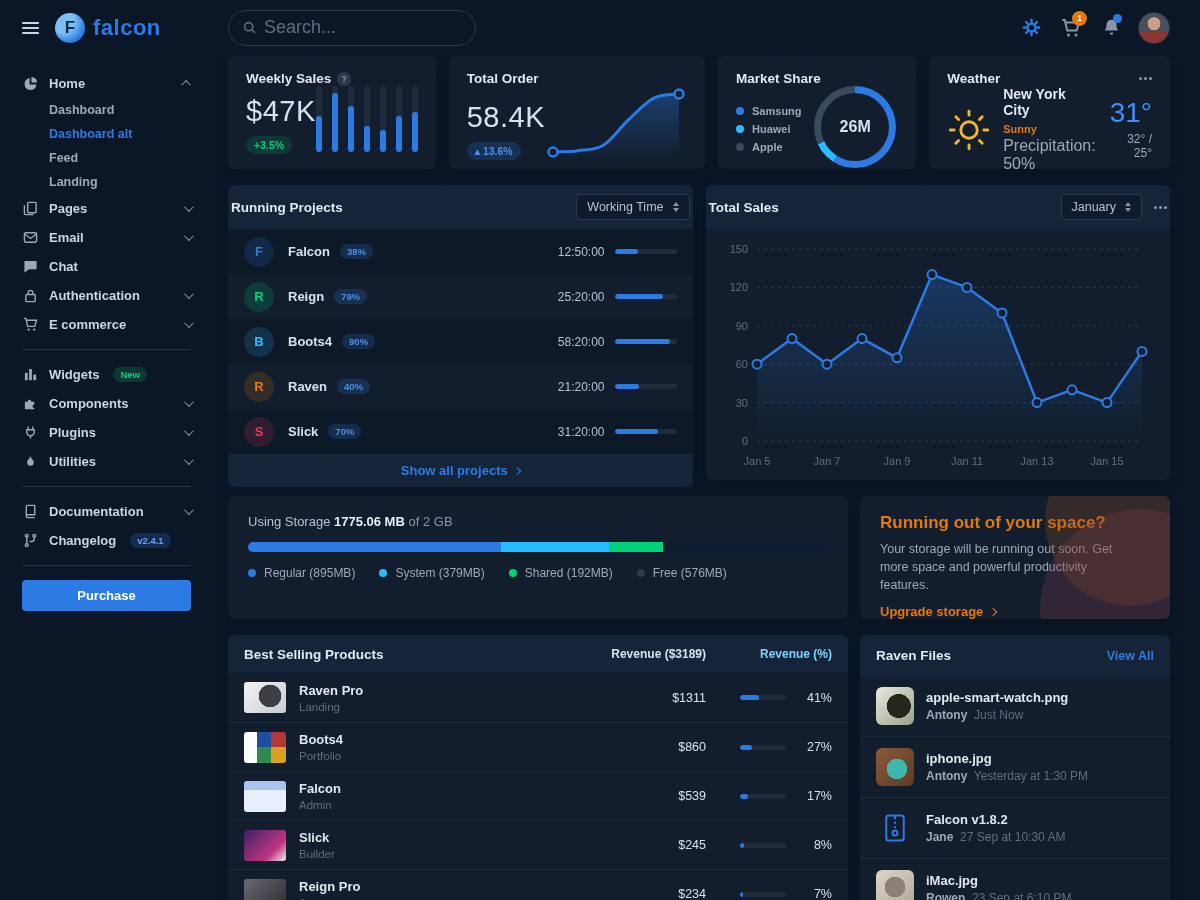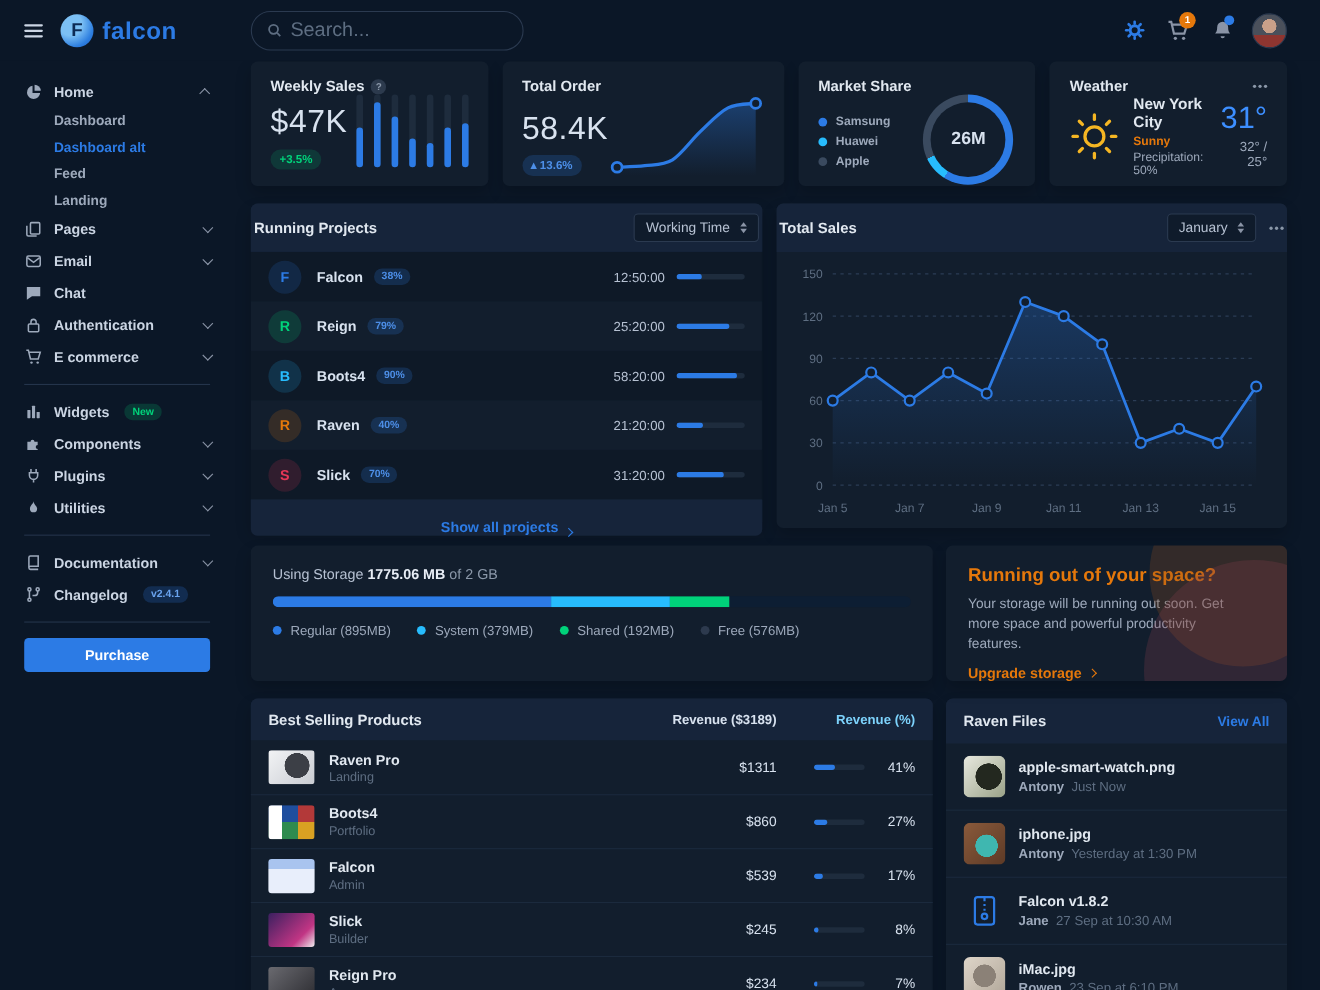--- a/index.html
+++ b/index.html
@@ -68,42 +68,42 @@
   .donut{position:relative;width:82px;height:82px;border-radius:50%;flex:none;margin-right:2px}
   .donut::before{content:"";position:absolute;inset:7px;border-radius:50%;background:#121e2d}
   .donut span{position:absolute;inset:0;display:flex;align-items:center;justify-content:center;font-size:16px;font-weight:bold;color:#d8e2ef}
   
   .weather-head{display:flex;justify-content:space-between;align-items:center}
   .dots{width:3px;height:3px;border-radius:50%;background:#8a97a8;box-shadow:5px 0 0 #8a97a8,10px 0 0 #8a97a8;margin-right:10px;cursor:pointer}
   .weather-body{display:flex;flex:1;align-items:center;gap:12px}
   .weather-mid{flex:1}
   .w-city{font-size:14px;font-weight:bold;color:#e1e8f0}
   .w-cond{font-size:11px;font-weight:bold;color:#e5780b;margin-top:5px}
-  .w-prec{font-size:11px;color:#9da9bb;margin-top:2px}
+  .w-prec{font-size:16px;color:#9da9bb;margin-top:2px}
   .weather-right{text-align:right}
   .w-temp{font-size:28px;color:#3d8fff;line-height:1}
   .w-range{font-size:12px;color:#9da9bb;margin-top:5px}
   
   .card-header{height:44px;display:flex;align-items:center;justify-content:flex-start;gap:12px;padding:0 3px;background:#16243a;border-radius:6px 6px 0 0}
   .card-header .card-title{margin-right:auto}
   .select{display:flex;align-items:center;gap:9px;border:1px solid #2b3a50;border-radius:4px;padding:5px 10px;font-size:12.5px;color:#b6c1d2;background:#0f1b2b;cursor:pointer}
   .updown{display:flex;flex-direction:column;gap:2px}
   .updown i{display:block;width:0;height:0;border-left:3.5px solid transparent;border-right:3.5px solid transparent}
   .updown .u{border-bottom:4px solid #8a94a6}
   .updown .d{border-top:4px solid #8a94a6}
   
   .proj-row{height:45px;display:flex;align-items:center;gap:10px;padding:0 16px}
   .proj-row.stripe{background:#0e1927}
   .proj-avatar{width:30px;height:30px;border-radius:50%;display:flex;align-items:center;justify-content:center;font-size:13px;font-weight:bold;flex:none;margin-right:4px}
   .proj-name{font-size:13px;font-weight:bold;color:#d8e2ef}
   .proj-badge{font-size:9.5px;font-weight:bold;background:rgba(44,123,229,.2);color:#4d8fe8;border-radius:9px;padding:2px 7px}
   .proj-time{margin-left:auto;font-size:12px;color:#b6c1d2}
   .proj-track{width:62px;height:5px;border-radius:3px;background:#1e2c3d;overflow:hidden;flex:none}
   .proj-fill{display:block;height:100%;background:#2c7be5;border-radius:3px}
-  .card-footer{height:33px;display:flex;align-items:flex-end;justify-content:center;gap:6px;background:#16243a;border-radius:0 0 6px 6px;cursor:pointer}
+  .card-footer{height:33px;display:flex;align-items:center;justify-content:center;gap:6px;background:#16243a;border-radius:0 0 6px 6px;cursor:pointer}
   .card-footer a{color:#2c7be5;font-size:13px;font-weight:bold;text-decoration:none}
   .chev-sm{width:6px;height:6px;border-right:1.6px solid #2c7be5;border-top:1.6px solid #2c7be5;transform:rotate(45deg)}
   
   .sales-card svg{display:block;margin:6px auto 0}
   
   .storage-card{padding:18px 20px}
   .storage-line{font-size:13px;color:#b6c1d2}
   .storage-line b{color:#e8eef6}
   .storage-line .of{color:#8a97a8}
   .storage-bar{margin-top:13px;height:10px;border-radius:5px;background:#0d1e33;display:flex;overflow:hidden}

